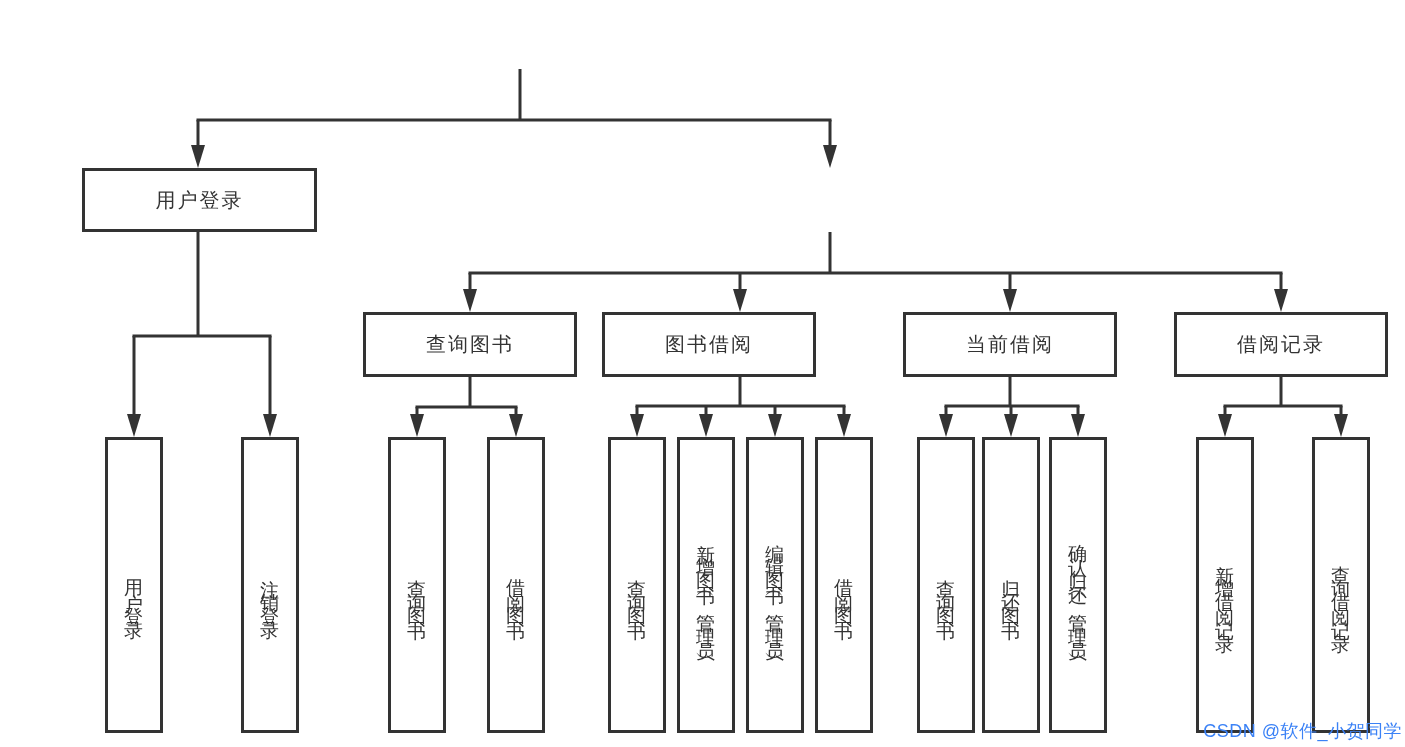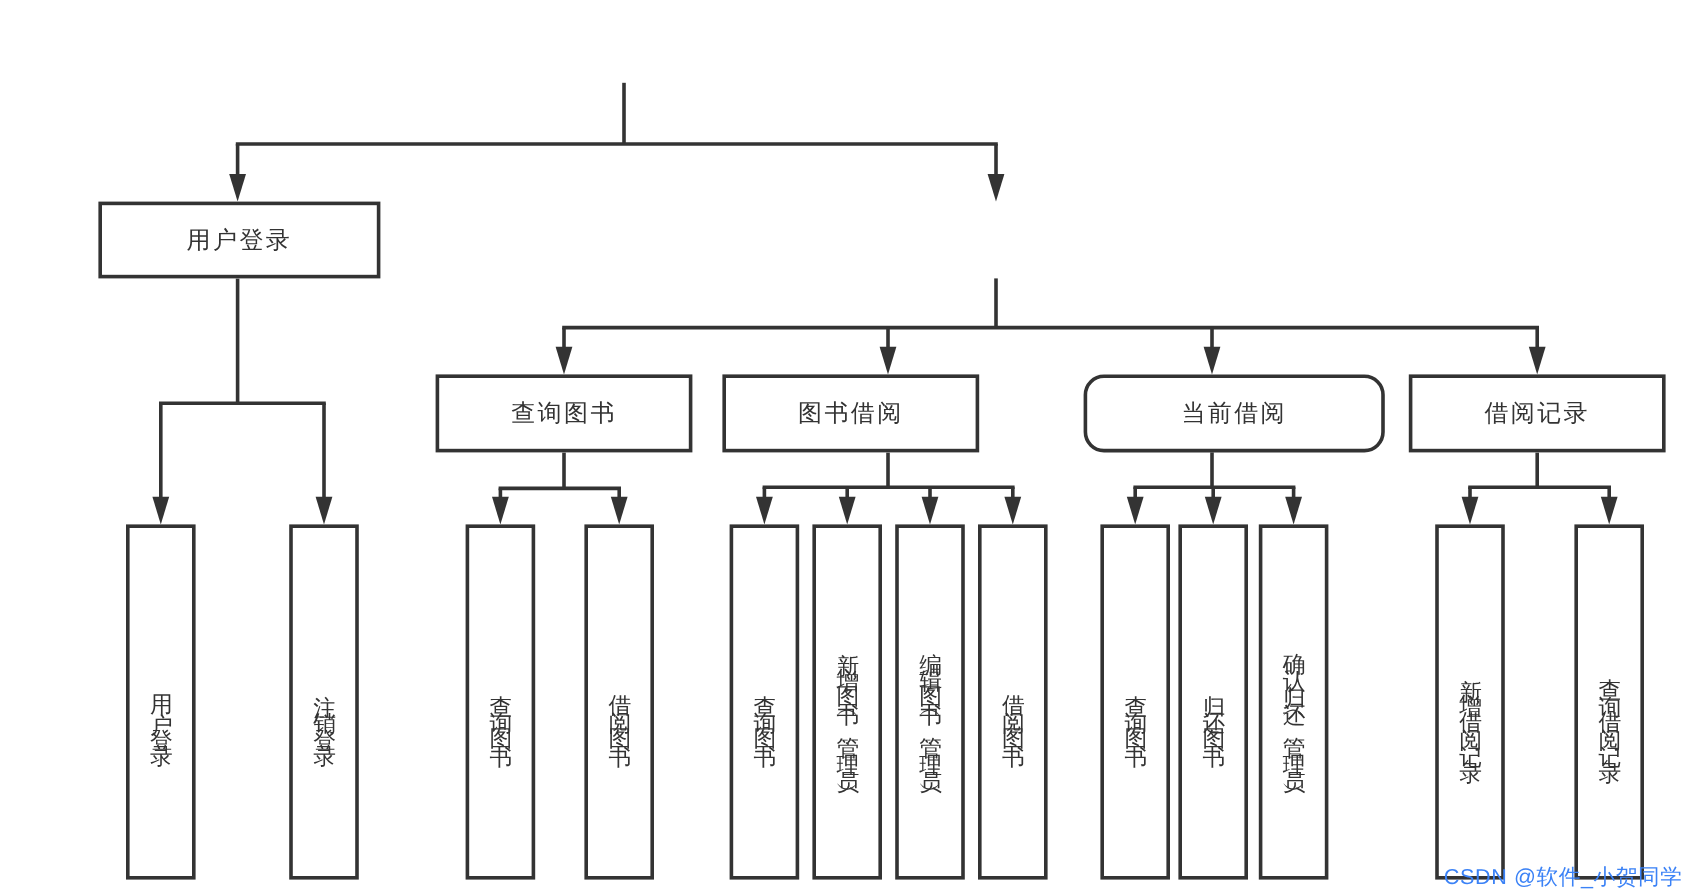--- a/index.html
+++ b/index.html
@@ -35,21 +35,21 @@
   .node-h {
     font-size: 20px;
     letter-spacing: 2px;
     white-space: nowrap;
   }
   .node-root   { left: 21px;   top: 13px;  width: 998px; height: 56px; }
   .node-l2-a   { left: 82px;   top: 168px; width: 235px; height: 64px; }
   .node-l2-b   { left: 712px;  top: 168px; width: 235px; height: 64px; }
   .node-l3-a   { left: 363px;  top: 312px; width: 214px; height: 65px; }
   .node-l3-b   { left: 602px;  top: 312px; width: 214px; height: 65px; }
-  .node-l3-c   { left: 903px;  top: 312px; width: 251px; height: 65px; border-radius: 17px; }
+  .node-l3-c   { left: 903px;  top: 312px; width: 214px; height: 65px; }
   .node-l3-d   { left: 1174px; top: 312px; width: 214px; height: 65px; }
   .leaf {
     top: 437px;
     width: 58px;
     height: 296px;
   }
   .leaf .vtext {
     writing-mode: vertical-rl;
     text-orientation: mixed;
     font-size: 19px;

